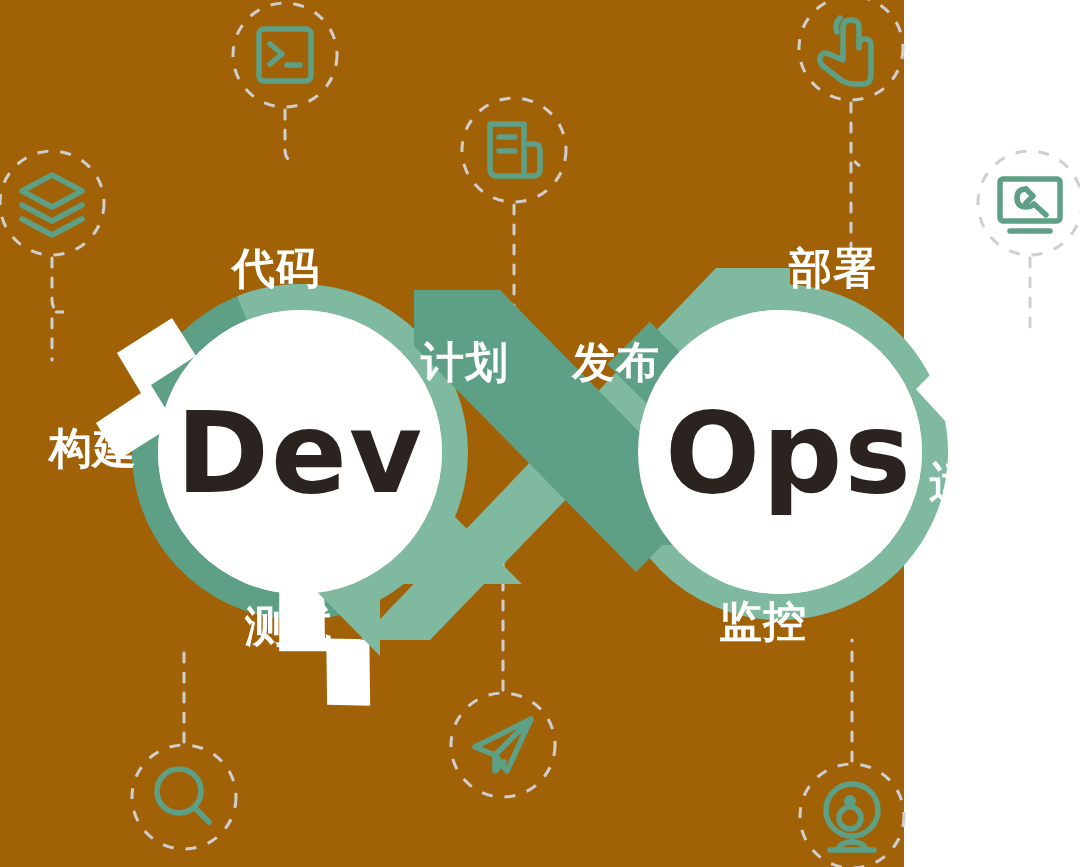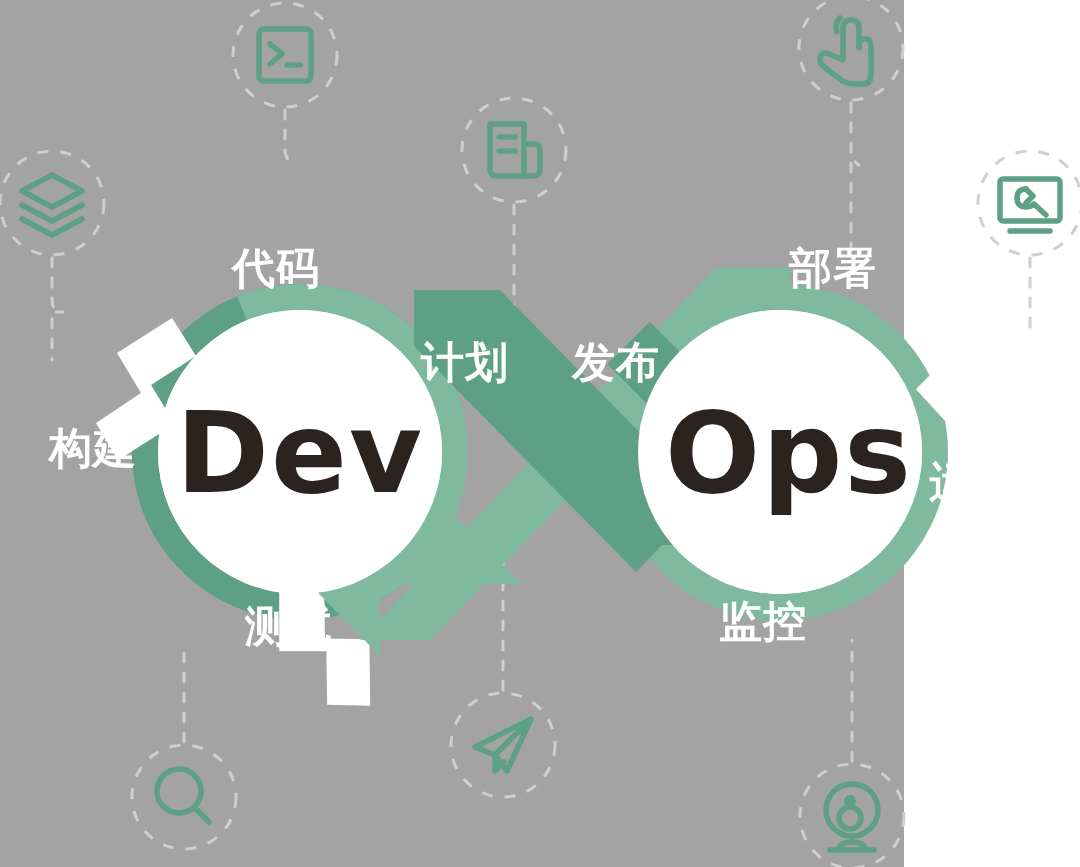--- a/index.html
+++ b/index.html
@@ -10,21 +10,21 @@
   body {
     width: 1080px;
     height: 867px;
     font-family: "Liberation Sans", sans-serif;
     overflow: hidden;
   }
   #stage {
     position: relative;
     width: 904px;
     height: 867px;
-    background: #a3a3a3;
+    background: #a16207;
   }
   #diagram {
     position: absolute;
     left: 0;
     top: 0;
     width: 1080px;
     height: 867px;
   }
   .cjk-label {
     font-family: "Liberation Sans", "DejaVu Sans", sans-serif;

